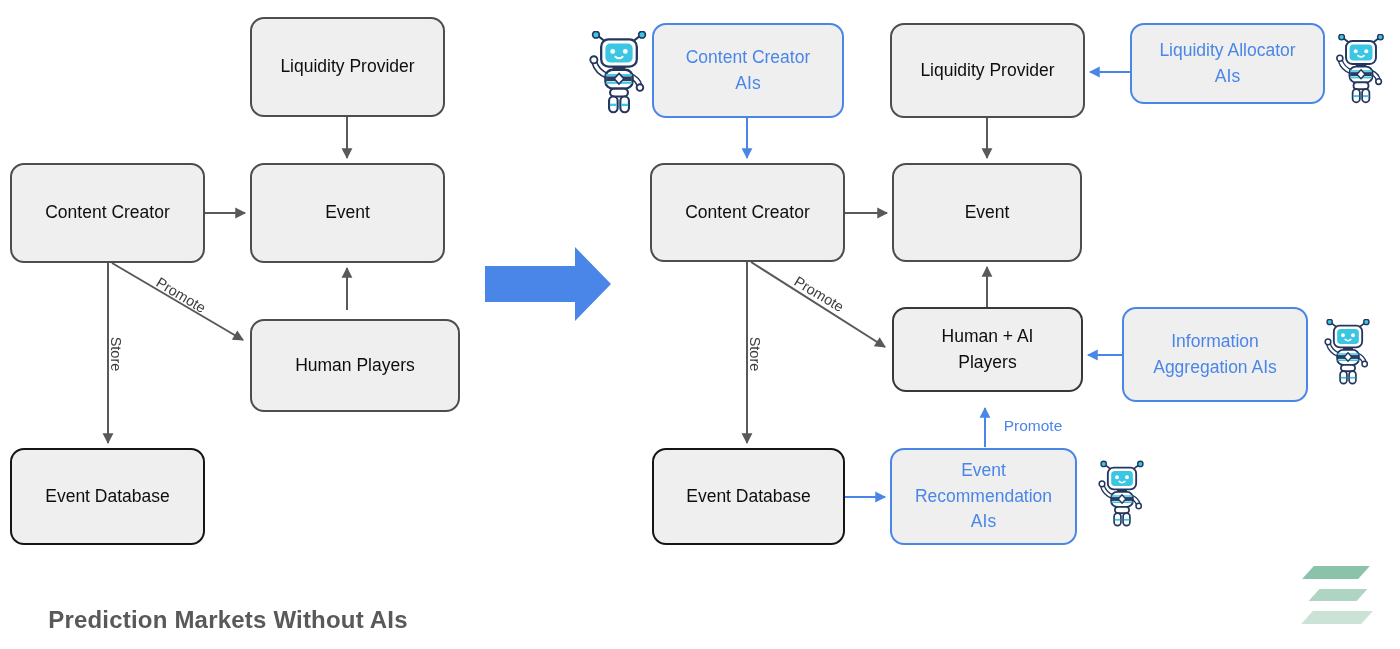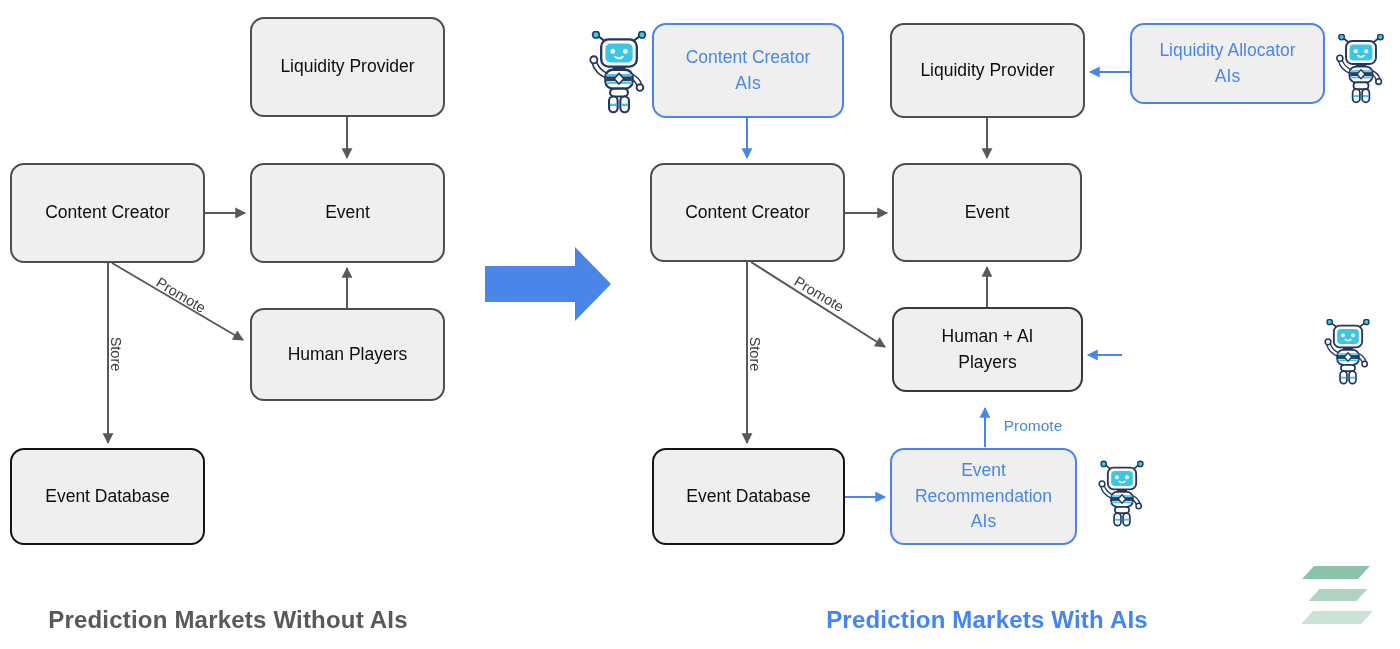--- a/index.html
+++ b/index.html
@@ -113,21 +113,21 @@
 
   <div class="node" style="left:250px;top:17px;width:195px;height:100px">
     <span>Liquidity Provider</span>
   </div>
   <div class="node" style="left:10px;top:163px;width:195px;height:100px">
     <span>Content Creator</span>
   </div>
   <div class="node" style="left:250px;top:163px;width:195px;height:100px">
     <span>Event</span>
   </div>
-  <div class="node" style="left:250px;top:308px;width:195px;height:93px">
+  <div class="node" style="left:250px;top:319px;width:210px;height:93px">
     <span>Human Players</span>
   </div>
   <div class="node black" style="left:10px;top:448px;width:195px;height:97px">
     <span>Event Database</span>
   </div>
 
   <div class="edge-label vert" style="left:116px;top:354px">Store</div>
   <div class="edge-label diag" style="left:181px;top:295px">Promote</div>
 
   <div class="node blue" style="left:652px;top:23px;width:192px;height:95px">
@@ -144,20 +144,24 @@
   <div class="node" style="left:650px;top:163px;width:195px;height:99px">
     <span>Content Creator</span>
   </div>
   <div class="node" style="left:892px;top:163px;width:190px;height:99px">
     <span>Event</span>
   </div>
   <div class="node darker" style="left:892px;top:307px;width:191px;height:85px">
     <span>Human + AI
 Players</span>
   </div>
+  <div class="node blue" style="left:1122px;top:307px;width:186px;height:95px">
+    <span>Information
+Aggregation AIs</span>
+  </div>
   <div class="node black" style="left:652px;top:448px;width:193px;height:97px">
     <span>Event Database</span>
   </div>
   <div class="node blue" style="left:890px;top:448px;width:187px;height:97px">
     <span>Event
 Recommendation
 AIs</span>
   </div>
 
   <div class="edge-label vert" style="left:755px;top:354px">Store</div>
@@ -171,21 +175,20 @@
       <use href="#robot-sym"></use>
     </svg>
   <svg class="robot" viewBox="0 0 60 84" style="left:1322px;top:319px;width:52px;height:70px">
       <use href="#robot-sym"></use>
     </svg>
   <svg class="robot" viewBox="0 0 60 84" style="left:1097px;top:457px;width:50px;height:78px">
       <use href="#robot-sym"></use>
     </svg>
 
   <div class="panel-title gray" style="left:228px">Prediction Markets Without AIs</div>
-  <div class="panel-title blue" style="left:987px">Prediction Markets With AIs</div>
 
   <div class="logo" style="left:1290px;top:560px;width:100px;height:75px">
     <div class="stripe" style="left:18px;top:6px;width:56px;height:13px;background:#8ac2aa"></div>
     <div class="stripe" style="left:24px;top:29px;width:48px;height:12px;background:#afd4c3"></div>
     <div class="stripe" style="left:17px;top:51px;width:60px;height:13px;background:#cbe2d6"></div>
   </div>
 
 </div>
 
 </body></html>

